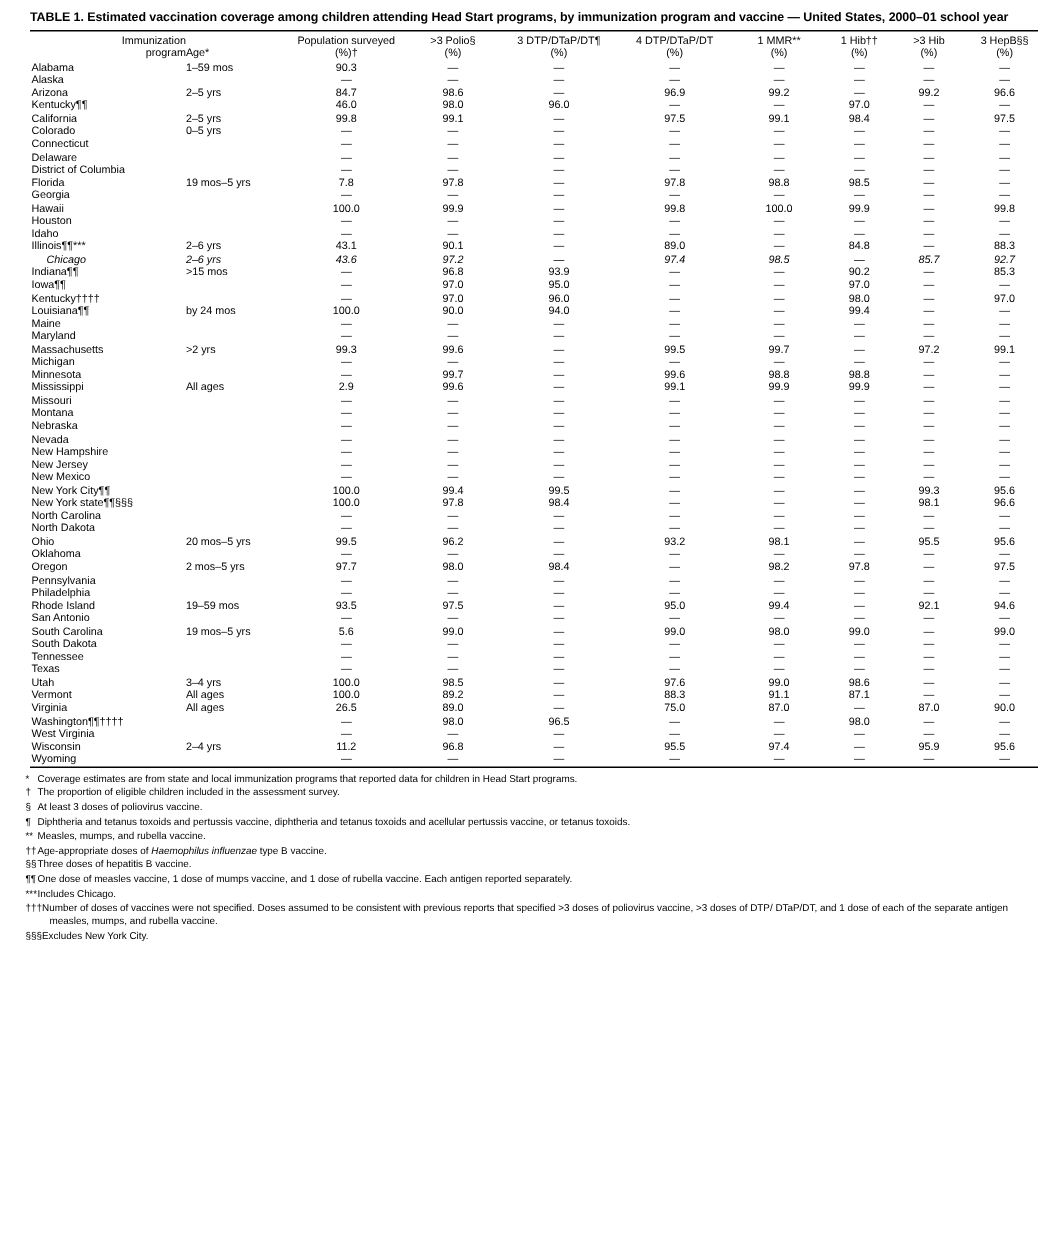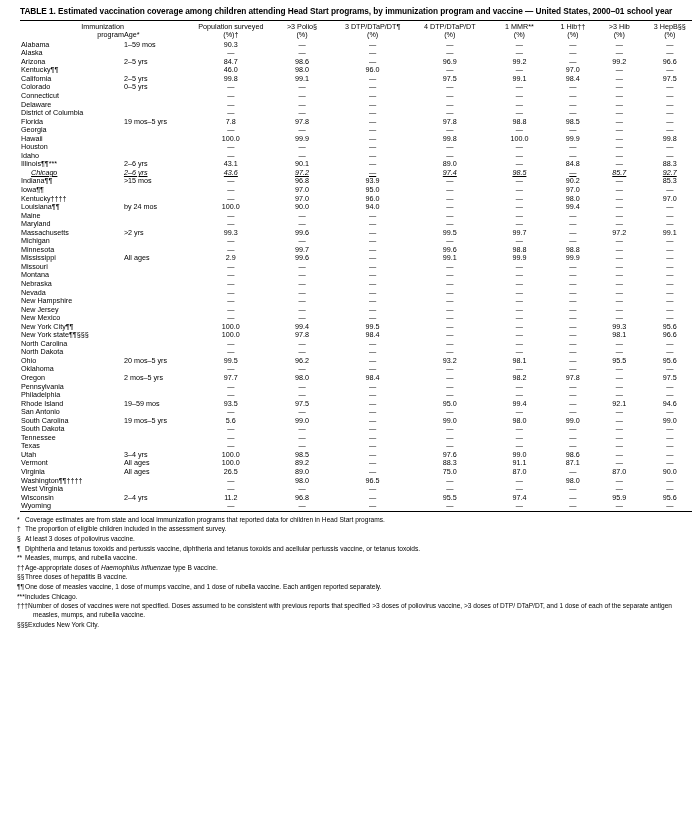--- a/index.html
+++ b/index.html
@@ -56,21 +56,21 @@
     height: 8.55px;
     white-space: nowrap;
   }
   .c-state { text-align: left; padding-left: 1px !important; }
   .c-age { text-align: left; }
   .num { text-align: center; }
   .hdr-row th { padding-bottom: 2px; }
   .hdr-state { text-align: right; padding-left: 1px !important; }
   .hdr-age { text-align: left; }
   .hdr-num { text-align: center; }
-  .italic { font-style: italic; text-decoration: underline; }
+  .italic { font-style: italic; }
   .indent { padding-left: 11px !important; }
   .tbl-wrap { margin-top: 1.5px; }
   .footnotes {
     margin-top: 3px;
     font-size: 6.6px;
     line-height: 9.2px;
   }
   .fn {
     display: block;
     padding-left: 13px;

